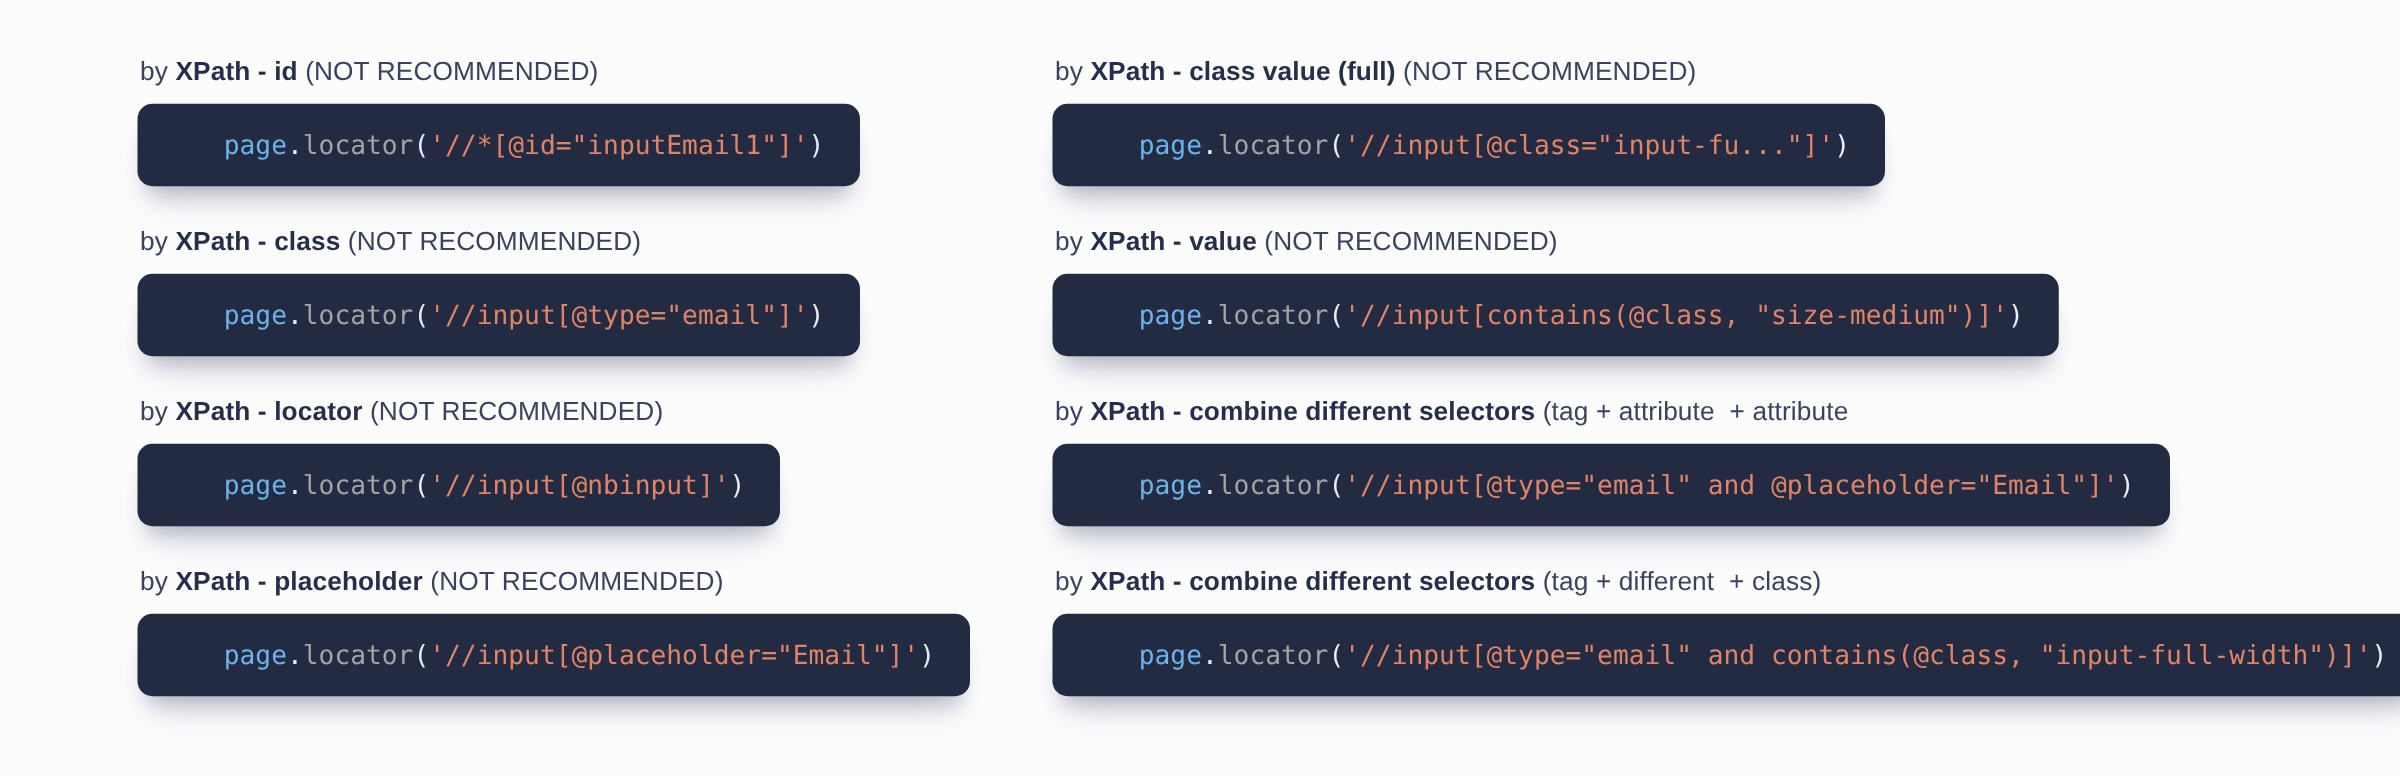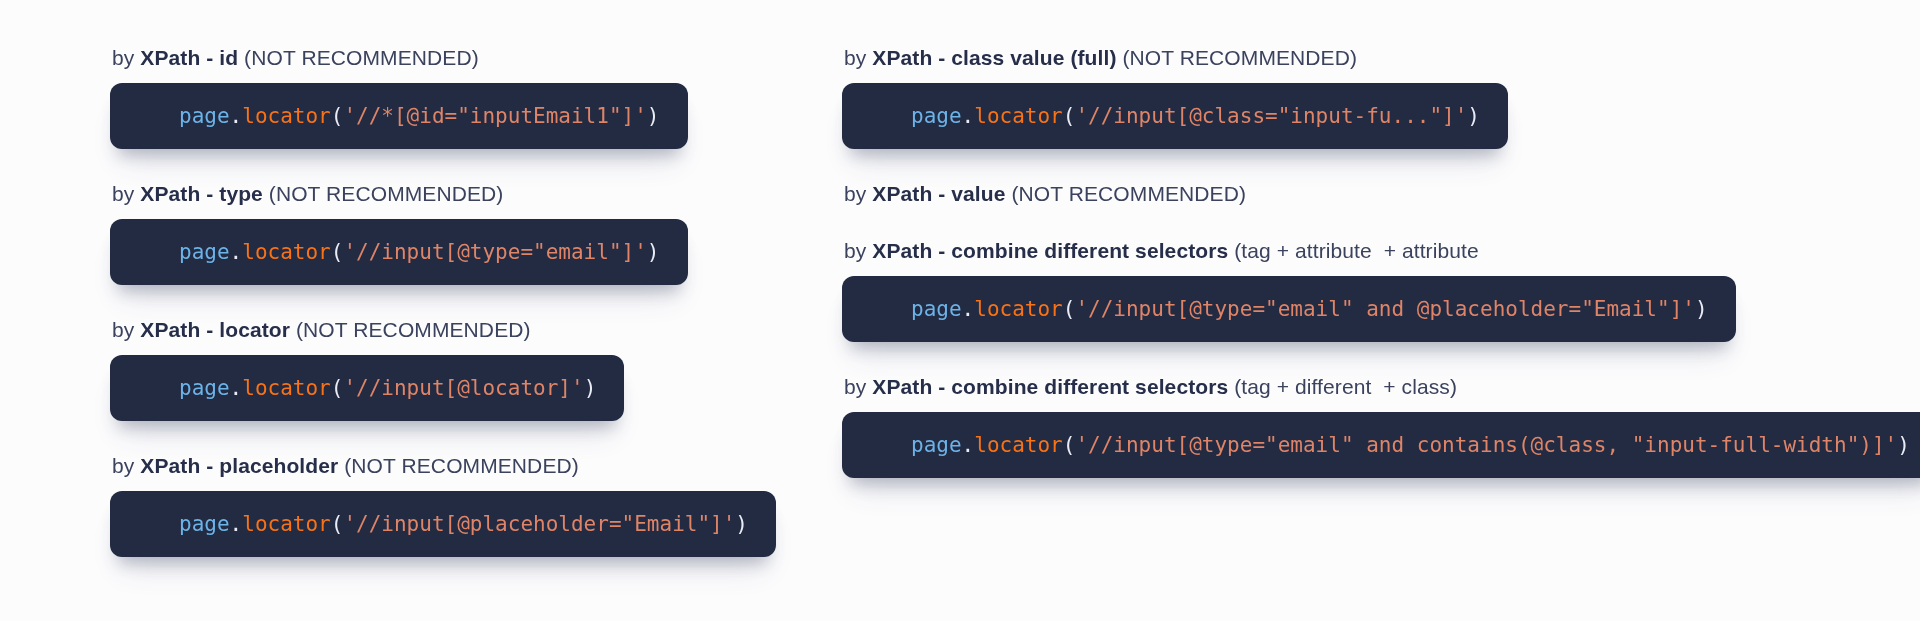--- a/index.html
+++ b/index.html
@@ -49,61 +49,62 @@
                 0 22px 30px -12px rgba(60, 70, 100, 0.16);
   }
   .codeblock code {
     font-family: "DejaVu Sans Mono", monospace;
     font-size: 21px;
     line-height: 66px;
     white-space: pre;
   }
   .tok-obj    { color: #6db3e8; margin-left: 41px; }
   .tok-punct  { color: #e9ecf4; }
-  .tok-method { color: #f97316; }
+  .tok-method { color: #a3a3a3; }
   .tok-str    { color: #df8467; }
 </style>
 </head>
 <body>
 
 <div class="canvas">
 
   <div class="col col-left">
 
     <section class="card">
       <div class="label"><span>by </span><b>XPath - id</b><span> (NOT RECOMMENDED)</span></div>
       <pre class="codeblock"><code><span class="tok-obj">page</span><span class="tok-punct">.</span><span class="tok-method">locator</span><span class="tok-punct">(</span><span class="tok-str">'//*[@id="inputEmail1"]'</span><span class="tok-punct">)</span></code></pre>
     </section>
 
     <section class="card">
-      <div class="label"><span>by </span><b>XPath - type</b><span> (NOT RECOMMENDED)</span></div>
+      <div class="label"><span>by </span><b>XPath - class</b><span> (NOT RECOMMENDED)</span></div>
       <pre class="codeblock"><code><span class="tok-obj">page</span><span class="tok-punct">.</span><span class="tok-method">locator</span><span class="tok-punct">(</span><span class="tok-str">'//input[@type="email"]'</span><span class="tok-punct">)</span></code></pre>
     </section>
 
     <section class="card">
       <div class="label"><span>by </span><b>XPath - locator</b><span> (NOT RECOMMENDED)</span></div>
-      <pre class="codeblock"><code><span class="tok-obj">page</span><span class="tok-punct">.</span><span class="tok-method">locator</span><span class="tok-punct">(</span><span class="tok-str">'//input[@locator]'</span><span class="tok-punct">)</span></code></pre>
+      <pre class="codeblock"><code><span class="tok-obj">page</span><span class="tok-punct">.</span><span class="tok-method">locator</span><span class="tok-punct">(</span><span class="tok-str">'//input[@nbinput]'</span><span class="tok-punct">)</span></code></pre>
     </section>
 
     <section class="card">
       <div class="label"><span>by </span><b>XPath - placeholder</b><span> (NOT RECOMMENDED)</span></div>
       <pre class="codeblock"><code><span class="tok-obj">page</span><span class="tok-punct">.</span><span class="tok-method">locator</span><span class="tok-punct">(</span><span class="tok-str">'//input[@placeholder="Email"]'</span><span class="tok-punct">)</span></code></pre>
     </section>
 
   </div>
 
   <div class="col col-right">
 
     <section class="card">
       <div class="label"><span>by </span><b>XPath - class value (full)</b><span> (NOT RECOMMENDED)</span></div>
       <pre class="codeblock"><code><span class="tok-obj">page</span><span class="tok-punct">.</span><span class="tok-method">locator</span><span class="tok-punct">(</span><span class="tok-str">'//input[@class="input-fu..."]'</span><span class="tok-punct">)</span></code></pre>
     </section>
 
     <section class="card">
       <div class="label"><span>by </span><b>XPath - value</b><span> (NOT RECOMMENDED)</span></div>
+      <pre class="codeblock"><code><span class="tok-obj">page</span><span class="tok-punct">.</span><span class="tok-method">locator</span><span class="tok-punct">(</span><span class="tok-str">'//input[contains(@class, "size-medium")]'</span><span class="tok-punct">)</span></code></pre>
     </section>
 
     <section class="card">
       <div class="label"><span>by </span><b>XPath - combine different selectors</b><span> (tag + attribute  + attribute</span></div>
       <pre class="codeblock"><code><span class="tok-obj">page</span><span class="tok-punct">.</span><span class="tok-method">locator</span><span class="tok-punct">(</span><span class="tok-str">'//input[@type="email" and @placeholder="Email"]'</span><span class="tok-punct">)</span></code></pre>
     </section>
 
     <section class="card">
       <div class="label"><span>by </span><b>XPath - combine different selectors</b><span> (tag + different  + class)</span></div>
       <pre class="codeblock"><code><span class="tok-obj">page</span><span class="tok-punct">.</span><span class="tok-method">locator</span><span class="tok-punct">(</span><span class="tok-str">'//input[@type="email" and contains(@class, "input-full-width")]'</span><span class="tok-punct">)</span></code></pre>

